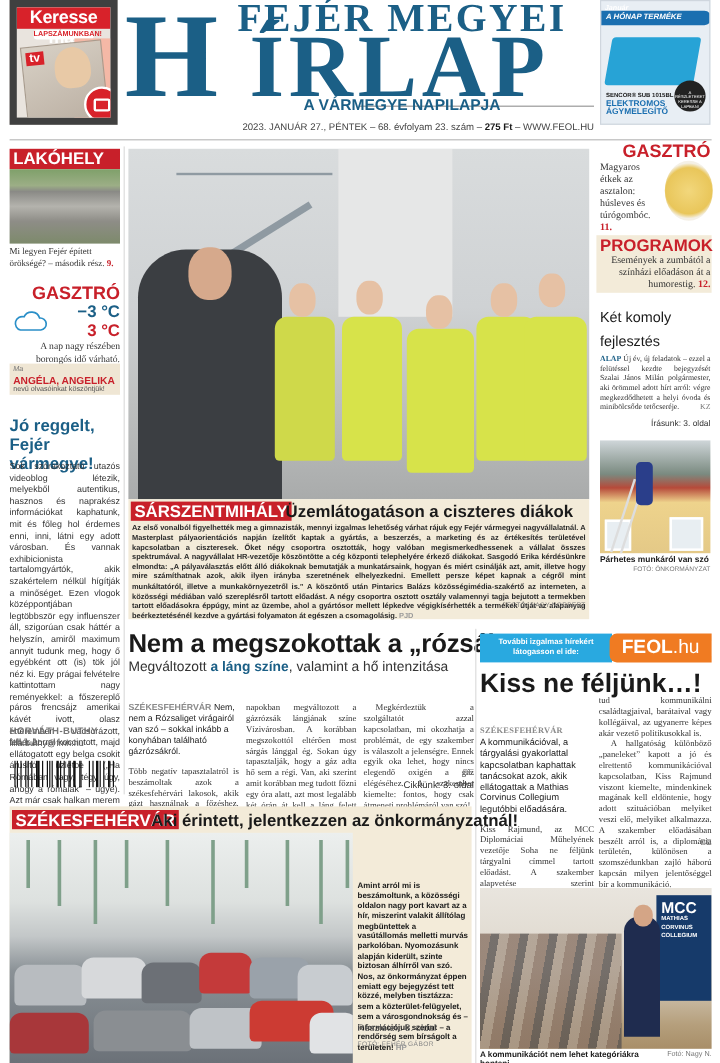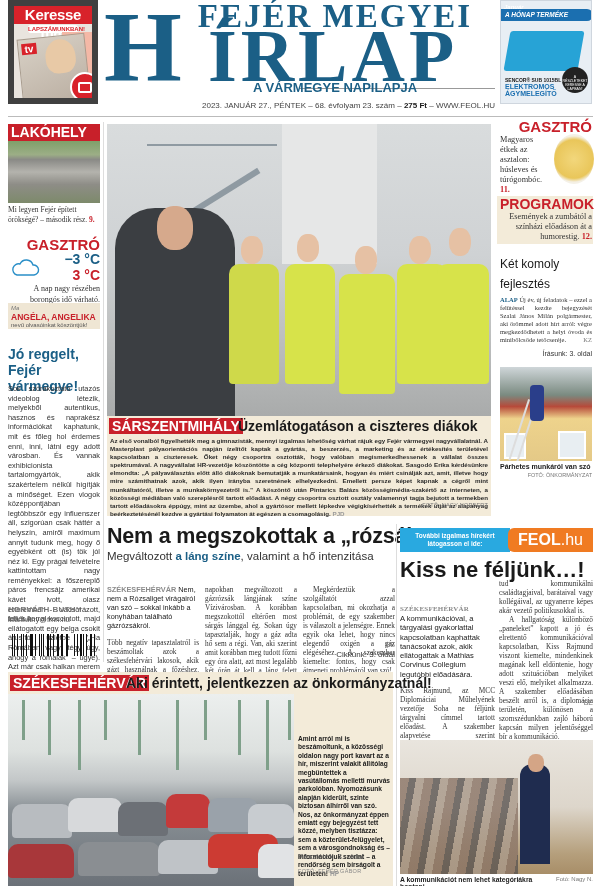--- a/index.html
+++ b/index.html
@@ -311,20 +311,24 @@
   <div class="lead">A kommunikációval, a tárgyalási gyakorlattal kapcsolatban kaphattak tanácsokat azok, akik ellátogattak a Mathias Corvinus Collegium legutóbbi előadására.</div>
   <div class="p2">Kiss Rajmund, az MCC Diplomáciai Műhelyének vezetője Soha ne féljünk tárgyalni címmel tartott előadást. A szakember alapvetése szerint tulajdonképpen nem lehet különböző kategóriákra bontani a kommunikációt, mint például üzleti vagy hétköznapi. Úgy fogalmazott, aki meggyőzően és összeszedetten</div>
 </div>
 <div id="soha-col2" class="abs rcol serif">
   <div>tud kommunikálni családtagjaival, barátaival vagy kollégáival, az ugyanerre képes akár vezető politikusokkal is.</div>
   <div class="indent">A hallgatóság különböző „paneleket” kapott a jó és elrettentő kommunikációval kapcsolatban, Kiss Rajmund viszont kiemelte, mindenkinek magának kell eldöntenie, hogy adott szituációban melyiket veszi elő, melyiket alkalmazza. A szakember előadásában beszélt arról is, a diplomácia területén, különösen a szomszédunkban zajló háború kapcsán milyen jelentőséggel bír a kommunikáció.</div>
 </div>
 <div id="soha-sig" class="abs">BE</div>
 <div id="soha-photo" class="abs">
   <div class="audience"></div>
+  <div class="screen">
+      <div class="mcc">MCC</div>
+      <div>MATHIAS CORVINUS COLLEGIUM</div>
+    </div>
   <div class="speaker"></div>
   <div class="sp-head"></div>
 </div>
 <div id="soha-caption" class="abs">A kommunikációt nem lehet kategóriákra bontani</div>
 <div id="soha-credit" class="abs">Fotó: Nagy N.</div>
 
 <div id="sz-box" class="abs"></div>
 <div id="sz-kicker" class="abs">SZÉKESFEHÉRVÁR</div>
 <div id="sz-title" class="abs">Aki érintett, jelentkezzen az önkormányzatnál!</div>
 <div id="sz-photo" class="abs">

